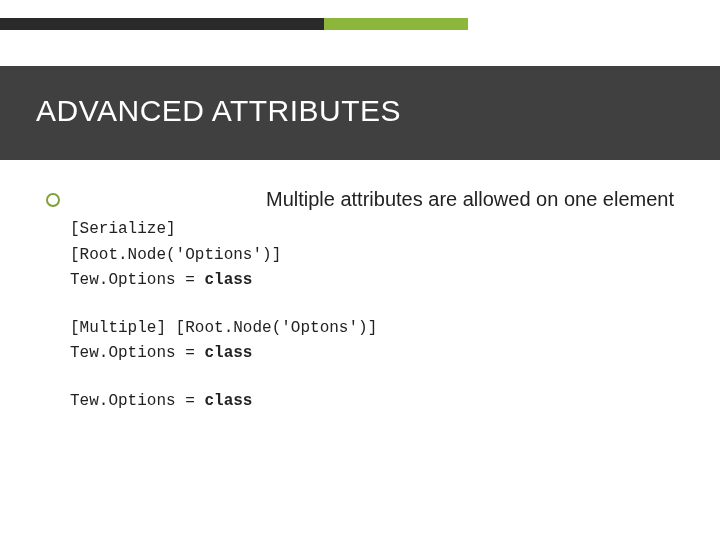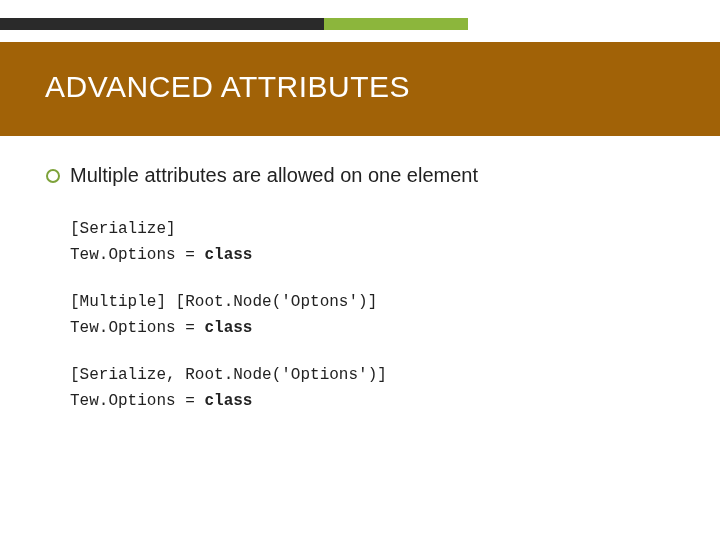--- a/index.html
+++ b/index.html
@@ -21,39 +21,40 @@
   }
   .bar-mid {
     width: 20%;
     background: #8cb63c;
   }
   .bar-right {
     width: 35%;
     background: #ffffff;
   }
   .titleband {
-    background: #a16207;
+    background: #404040;
     color: #ffffff;
-    padding: 28px 36px 32px 45px;
-    margin-top: 12px;
+    padding: 28px 36px 32px 36px;
+    margin-top: 36px;
   }
   .titleband h1 {
     font-size: 30px;
     font-weight: 400;
     letter-spacing: 0.5px;
   }
   .content {
     padding: 28px 46px 0 46px;
     color: #1a1a1a;
   }
   .bullet-row {
     display: flex;
     align-items: center;
-    gap: 10px;
-    margin-bottom: 30px;
+    gap: 18px;
+    margin-bottom: 6px;
+    justify-content: space-between;
   }
   .bullet-icon {
     width: 14px;
     height: 14px;
     border: 2px solid #7da23a;
     border-radius: 50%;
     flex-shrink: 0;
   }
   .bullet-text {
     font-size: 20px;
@@ -86,24 +87,24 @@
 </div>
 
 <div class="content">
   <div class="bullet-row">
     <span class="bullet-icon"></span>
     <span class="bullet-text">Multiple attributes are allowed on one element</span>
   </div>
   <div class="code-section" id="code-section">
       <div class="code-block">
         <div class="code-line">[Serialize]</div>
+        <div class="code-line">[Root.Node('Options')]</div>
         <div class="code-line">Tew.Options = <span class="kw">class</span></div>
       </div>
       <div class="code-block">
         <div class="code-line">[Multiple] [Root.Node('Optons')]</div>
         <div class="code-line">Tew.Options = <span class="kw">class</span></div>
       </div>
       <div class="code-block">
-        <div class="code-line">[Serialize, Root.Node('Options')]</div>
         <div class="code-line">Tew.Options = <span class="kw">class</span></div>
       </div>
     </div>
 </div>
 
 </body></html>

